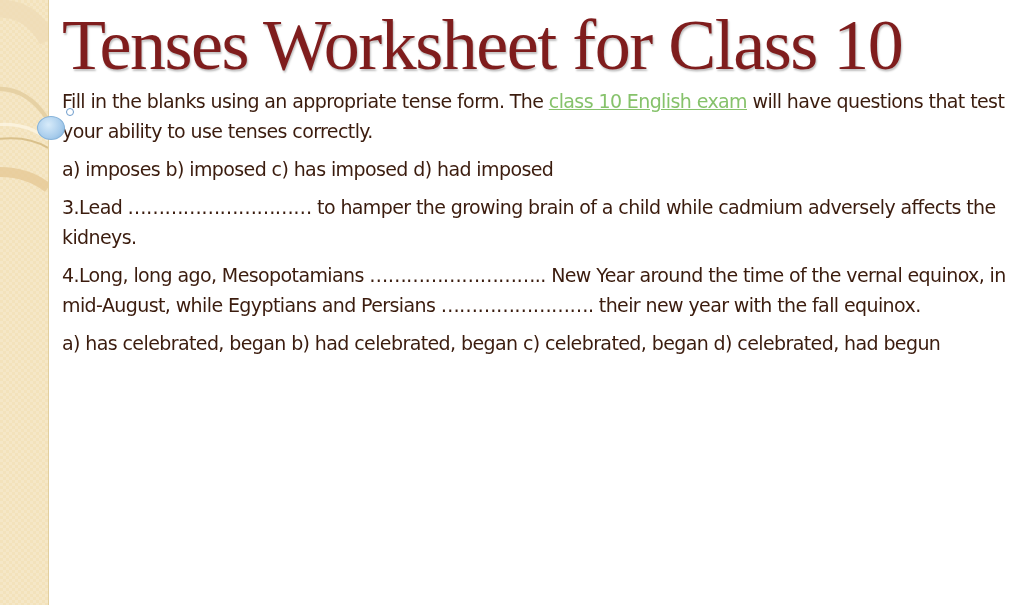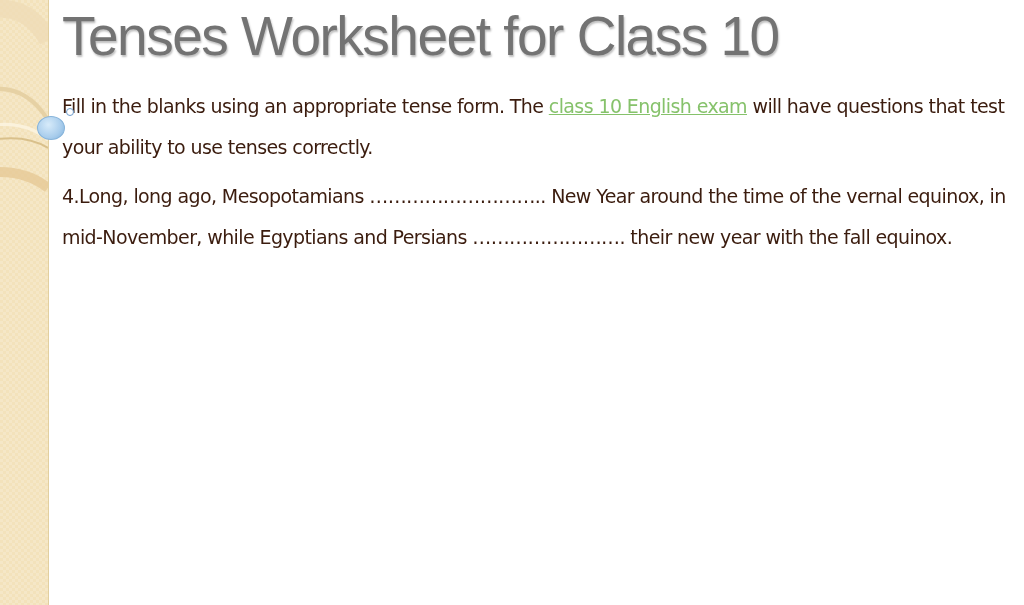--- a/index.html
+++ b/index.html
@@ -25,28 +25,28 @@
     background: radial-gradient(circle at 40% 35%, #d7ebfa 0%, #a9cdec 60%, #7fb1dd 100%);
     border: 1px solid #86b3da;
     z-index: 2;
   }
   .bullet-small {
     position: absolute; left: 66px; top: 108px; width: 6px; height: 6px;
     border-radius: 50%; border: 1px solid #6e9ccc; background: #fff; z-index: 2;
   }
   .title {
     position: absolute; left: 62px; top: 4px; margin: 0;
-    font-family: Liberation Sans, sans-serif; font-weight: normal;
-    font-size: 55px; letter-spacing: -1.5px; color: #737373;
+    font-family: Liberation Serif, serif; font-weight: normal;
+    font-size: 72px; letter-spacing: -1.5px; color: #7f1d1d;
     text-shadow: 1px 2px 2px rgba(0,0,0,0.25);
     white-space: nowrap;
   }
   .content {
     position: absolute; left: 62px; top: 86px; width: 950px;
-    color: #3b1c0e; font-size: 19px; line-height: 41px;
+    color: #3b1c0e; font-size: 19px; line-height: 30px;
     font-family: "DejaVu Sans", sans-serif; letter-spacing: -0.6px;
   }
   .content p { margin: 0 0 8px 0; }
   .link { color: #86c26b; text-decoration: underline; }
   .q { margin: 0 0 8px 0; }
   .indent { padding-left: 5px; }
 </style>
 </head>
 <body>
 
@@ -62,19 +62,24 @@
 <div class="bullet-circle"></div>
 <div class="bullet-small"></div>
 
 <h1 class="title">Tenses Worksheet for Class 10</h1>
 
 <div class="content">
   <p>
     <span>Fill in the blanks using an appropriate tense form. The </span><a class="link">class 10 English exam</a><span> will have questions that test your ability to use tenses correctly.</span>
   </p>
 
-
+  <p class="q">a) imposes b) imposed c) has imposed d) had imposed</p>
 
 
   <p class="q">
-    <span>4.</span><span>Long, long ago, Mesopotamians ……………………….. New Year around the time of the vernal equinox, in mid-November, while Egyptians and Persians ……………………. their new year with the fall equinox.</span>
+    <span>3.</span><span>Lead …………………………  to hamper the growing brain of a child while cadmium adversely affects the kidneys.</span>
   </p>
+
+  <p class="q">
+    <span>4.</span><span>Long, long ago, Mesopotamians ……………………….. New Year around the time of the vernal equinox, in mid-August, while Egyptians and Persians ……………………. their new year with the fall equinox.</span>
+  </p>
+  <p class="q">a) has celebrated, began b) had celebrated, began c) celebrated, began d) celebrated, had begun</p>
 </div>
 
 </body></html>

